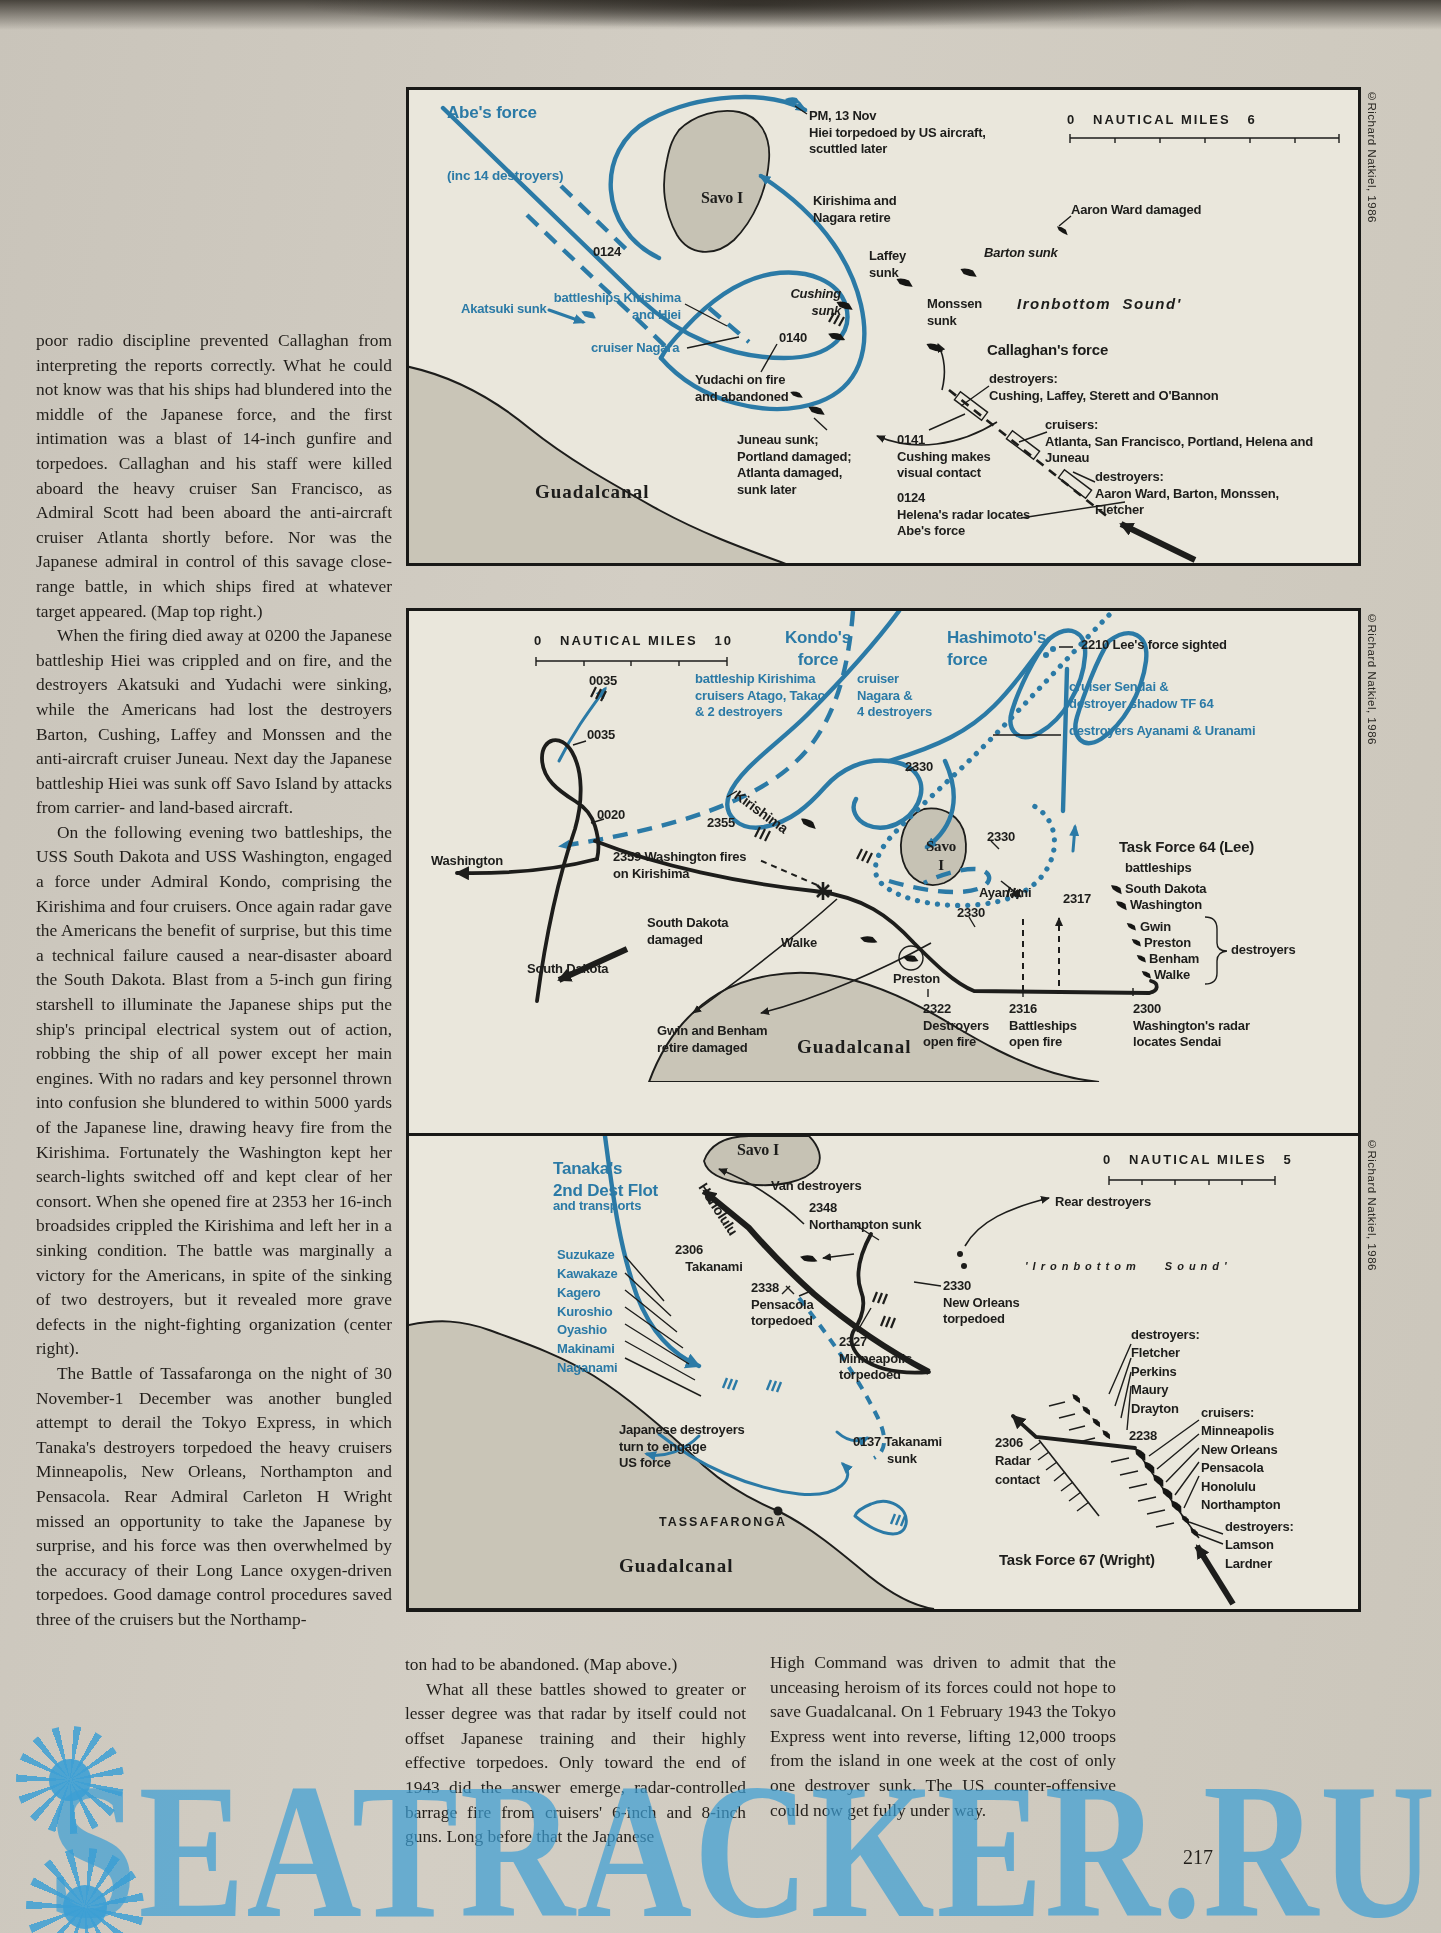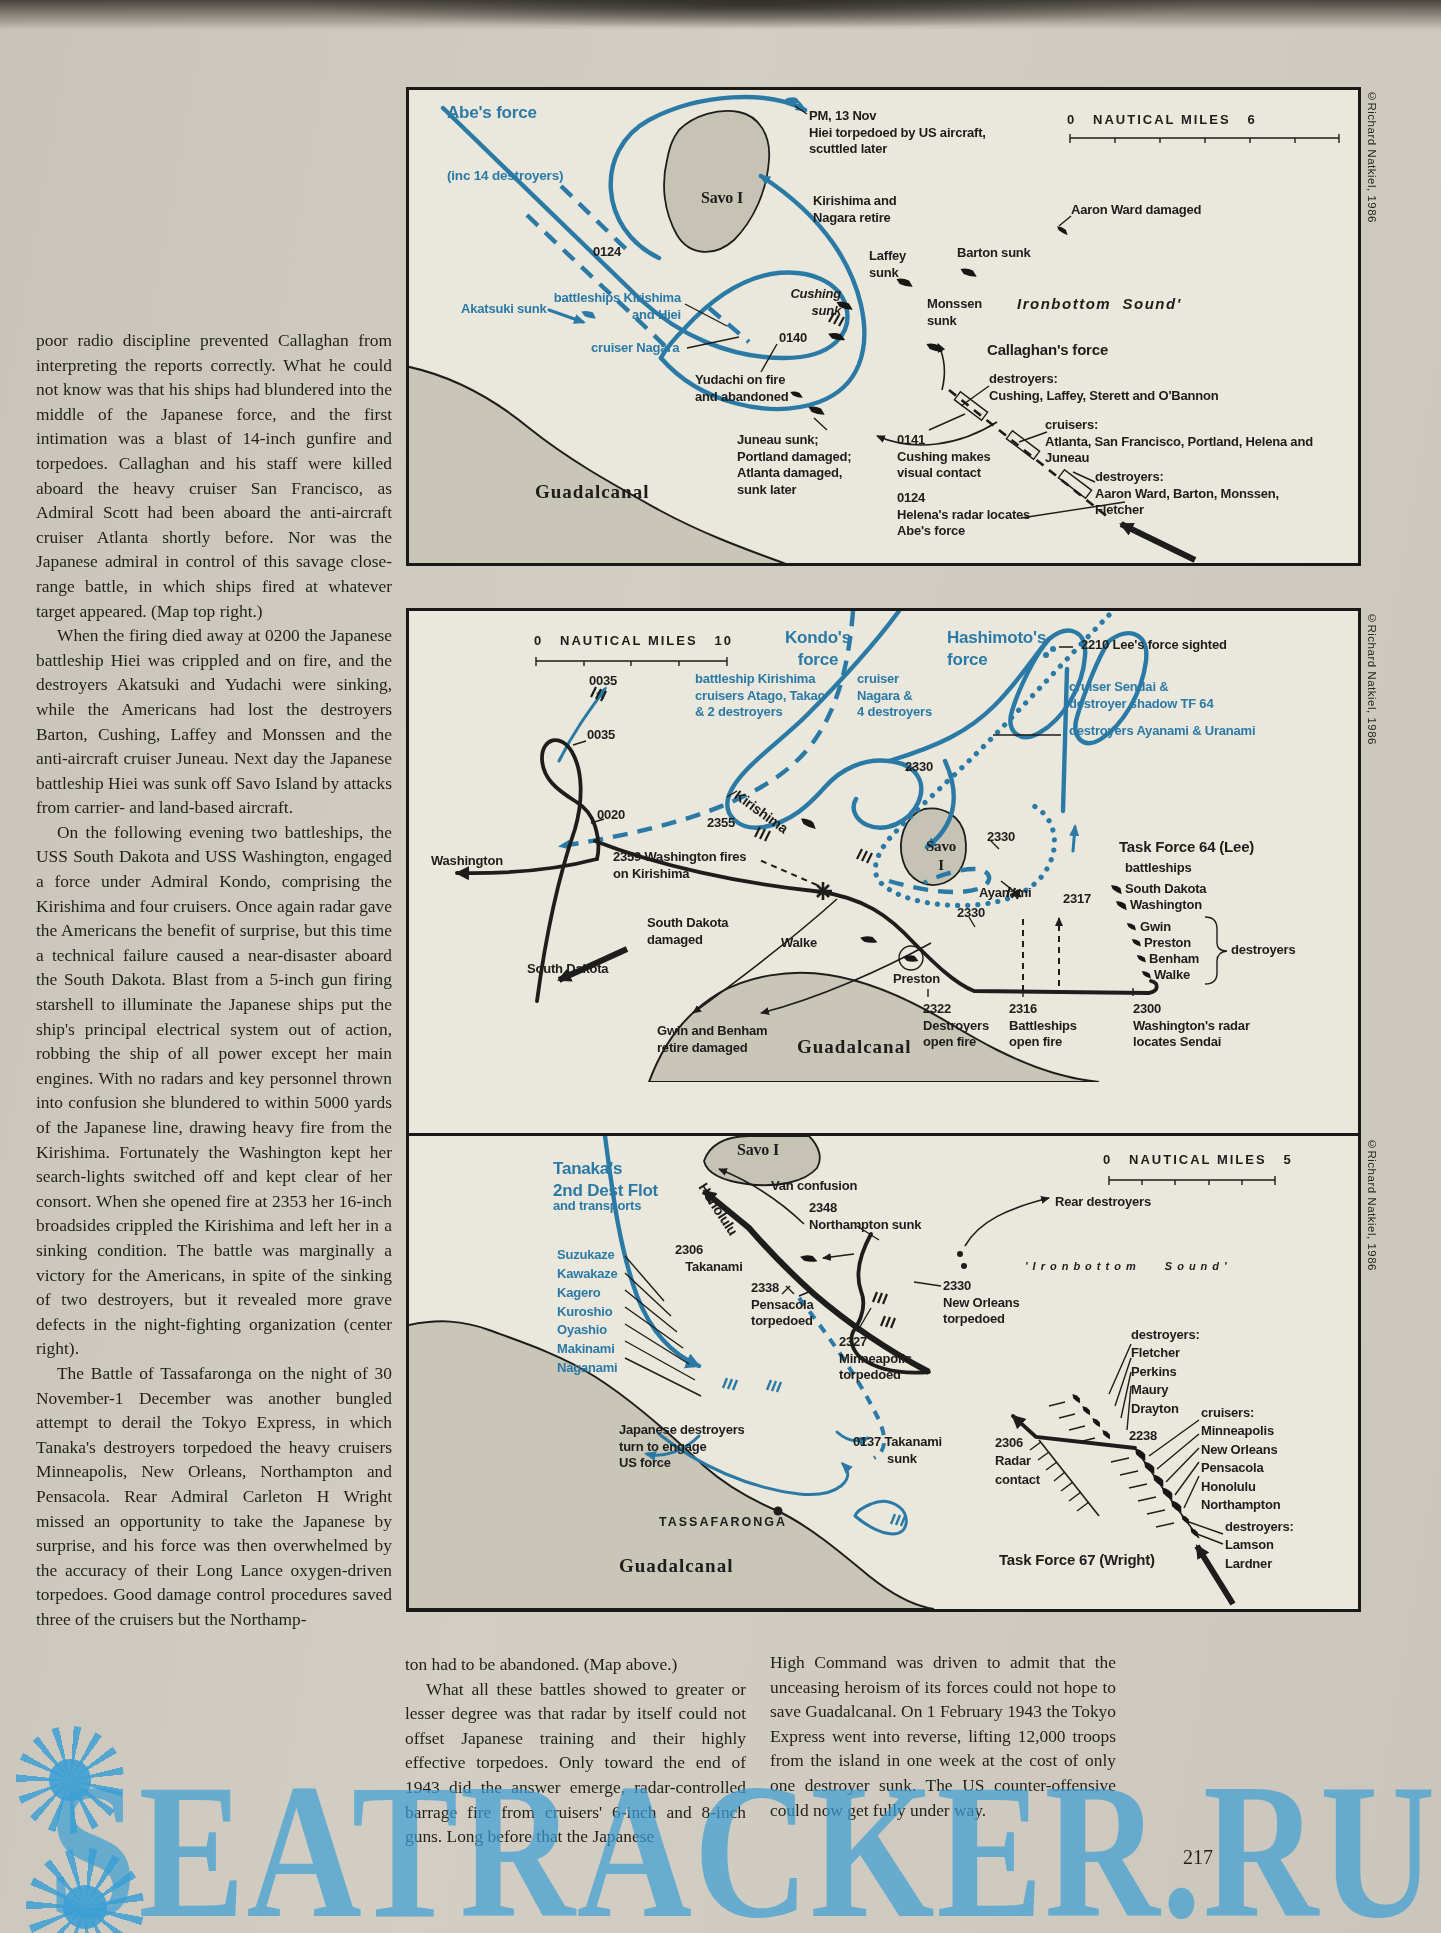--- a/index.html
+++ b/index.html
@@ -150,21 +150,21 @@
         <div class="mlabel blue" style="left: 38px; top: 12px; font-size: 17px;">Abe's force</div>
         <div class="mlabel blue" style="left: 38px; top: 34px; font-size: 13.5px; margin-top: 43px;">(inc 14 destroyers)</div>
         <div class="mlabel serif" style="left: 292px; top: 98px; font-size: 16px;">Savo I</div>
         <div class="mlabel" style="left: 400px; top: 18px;">PM, 13 Nov
 Hiei torpedoed by US aircraft,
 scuttled later</div>
         <div class="mlabel" style="left: 404px; top: 103px;">Kirishima and
 Nagara retire</div>
         <div class="mlabel" style="left: 658px; top: 22px; letter-spacing: 2px;">0   NAUTICAL MILES   6</div>
         <div class="mlabel" style="left: 662px; top: 112px;">Aaron Ward damaged</div>
-        <div class="mlabel" style="left: 548px; top: 155px;">Barton sunk</div>
+        <div class="mlabel" style="left: 575px; top: 155px; font-style: italic;">Barton sunk</div>
         <div class="mlabel" style="left: 460px; top: 158px;">Laffey
 sunk</div>
         <div class="mlabel" style="left: 338px; top: 196px; width: 94px; text-align: right; font-style: italic;">Cushing
 sunk</div>
         <div class="mlabel" style="left: 518px; top: 206px;">Monssen
 sunk</div>
         <div class="mlabel ital" style="left: 608px; top: 204px; font-size: 15px; letter-spacing: 1.5px;">Ironbottom  Sound'</div>
         <div class="mlabel" style="left: 184px; top: 154px;">0124</div>
         <div class="mlabel blue" style="left: 128px; top: 200px; width: 144px; text-align: right;">battleships Kirishima
 and Hiei</div>
@@ -456,21 +456,21 @@
         </g>
 
       <path class="lead" d="M700,40 v9 M700,44 H866 M866,40 v9 M733,44 v5 M766,44 v5 M800,44 v5 M833,44 v5"></path>
     </svg>
     <div class="labels">
         <div class="mlabel serif" style="left: 328px; top: 4px; font-size: 16px;">Savo I</div>
         <div class="mlabel blue" style="left: 144px; top: 22px; font-size: 17px;">Tanaka's
 2nd Dest Flot</div>
         <div class="mlabel blue" style="left: 144px; top: 62px;">and transports</div>
         <div class="mlabel" style="left: 300px; top: 44px; font-size: 14px; transform: rotate(57deg);">Honolulu</div>
-        <div class="mlabel" style="left: 362px; top: 42px;">Van confusion</div>
+        <div class="mlabel" style="left: 362px; top: 42px;">Van destroyers</div>
         <div class="mlabel" style="left: 400px; top: 64px;">2348
 Northampton sunk</div>
         <div class="mlabel" style="left: 266px; top: 106px;">2306
    Takanami</div>
         <div class="mlabel" style="left: 342px; top: 144px;">2338
 Pensacola
 torpedoed</div>
         <div class="mlabel" style="left: 430px; top: 198px;">2327
 Minneapolis
 torpedoed</div>

